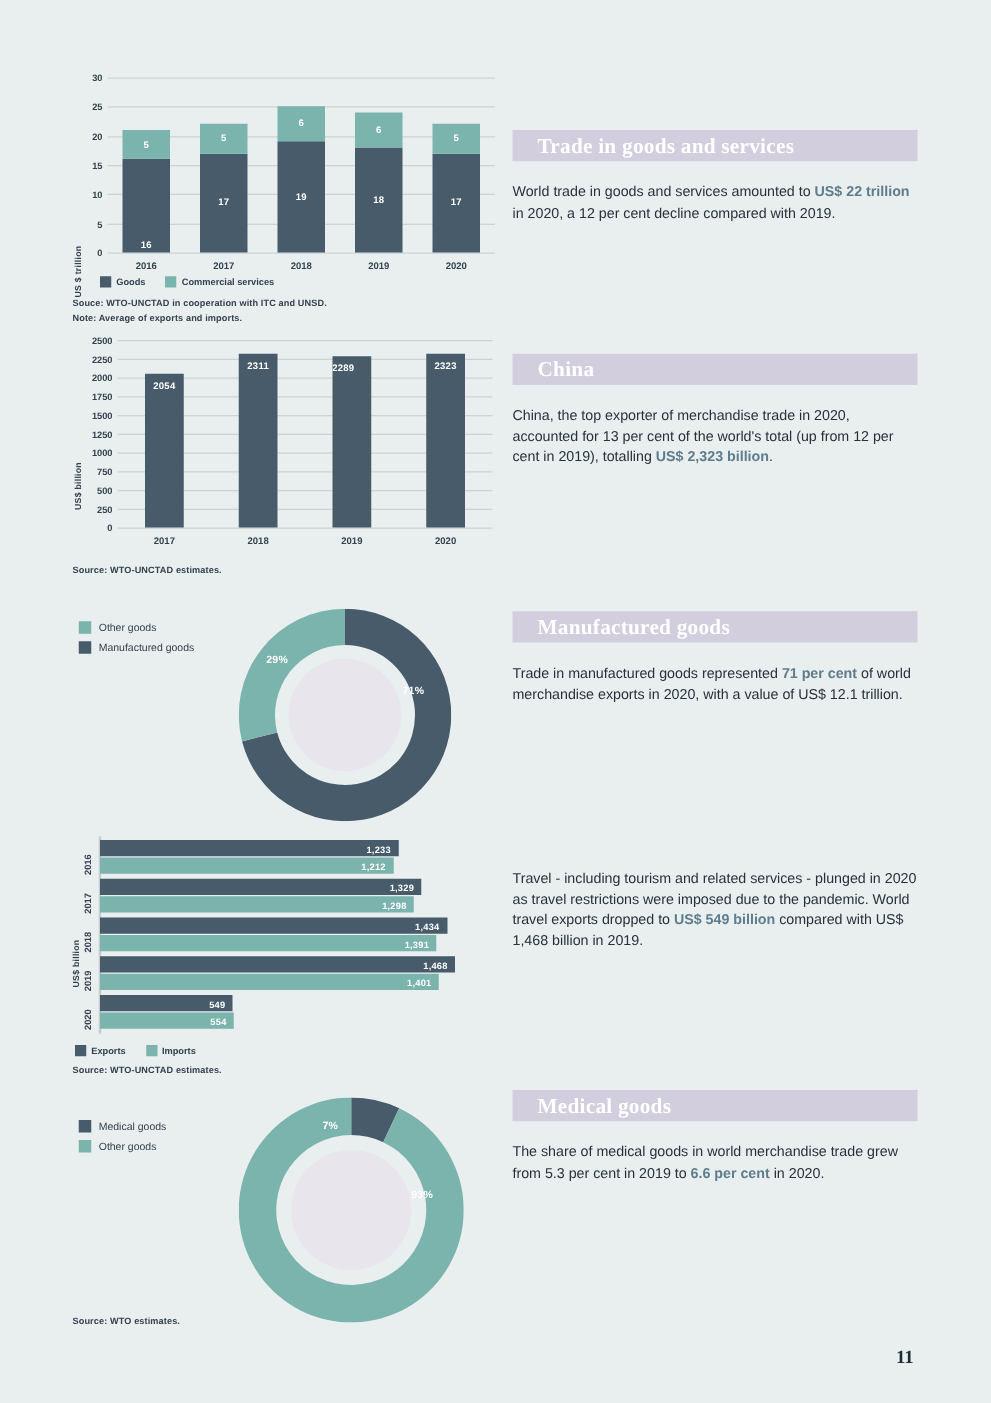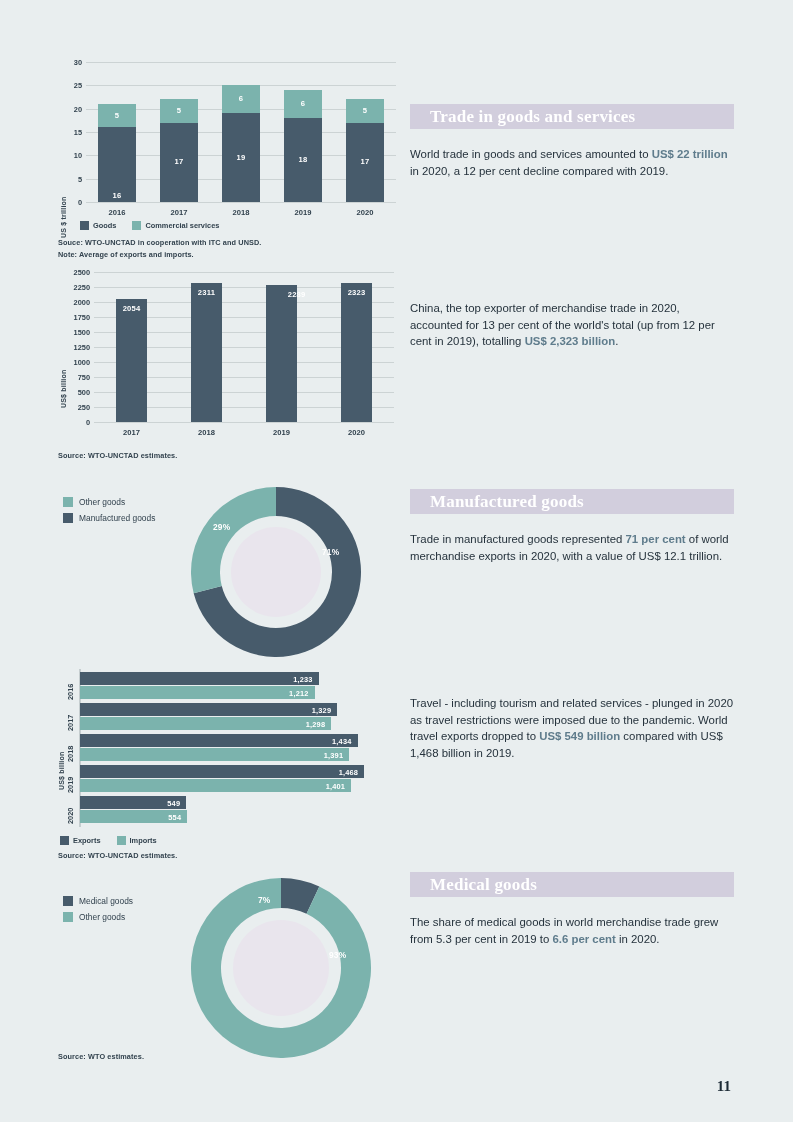--- a/index.html
+++ b/index.html
@@ -218,34 +218,37 @@
         <div class="gridline" style="left:36px;top:34.0px;width:300px;"></div>
         <div class="gridline" style="left:36px;top:19.0px;width:300px;"></div>
         <div class="gridline" style="left:36px;top:4.0px;width:300px;"></div>
       </div>
     <div id="c2-bars">
         <div class="bar-dark" style="left:57.75px;top:30.760000000000005px;width:31.5px;height:123.24px;"></div>
         <div class="barval" style="left:57.75px;top:35.760000000000005px;width:31.5px;">2054</div>
         <div class="bar-dark" style="left:132.75px;top:15.340000000000003px;width:31.5px;height:138.66px;"></div>
         <div class="barval" style="left:132.75px;top:20.340000000000003px;width:31.5px;">2311</div>
         <div class="bar-dark" style="left:207.75px;top:16.659999999999997px;width:31.5px;height:137.34px;"></div>
-        <div class="barval" style="left:207.75px;top:21.659999999999997px;width:15px;margin-left:22px;">2289</div>
+        <div class="barval" style="left:207.75px;top:21.659999999999997px;width:15px;">2289</div>
         <div class="bar-dark" style="left:282.75px;top:14.620000000000005px;width:31.5px;height:139.38px;"></div>
         <div class="barval" style="left:282.75px;top:19.620000000000005px;width:31.5px;">2323</div>
       </div>
     <div id="c2-cats">
         <div class="catlabel" style="left:36px;top:160px;width:75px;">2017</div>
         <div class="catlabel" style="left:111px;top:160px;width:75px;">2018</div>
         <div class="catlabel" style="left:186px;top:160px;width:75px;">2019</div>
         <div class="catlabel" style="left:261px;top:160px;width:75px;">2020</div>
       </div>
     <div class="source" style="left:0px;top:183px;">Source: WTO-UNCTAD estimates.</div>
   </div>
 
   <div class="panel" style="top:283px;">
+    <div class="panel-bar">
+      <h2>China</h2>
+    </div>
     <div class="panel-text"><span>China, the top exporter of merchandise trade in 2020, accounted for 13 per cent of the world's total (up from 12 per cent in 2019), totalling </span><span class="hl">US$ 2,323 billion</span><span>.</span></div>
   </div>
 
   <div class="chart" id="chart3" style="left:58px;top:492px;width:340px;height:160px;">
     <div class="donut-legend" id="c3-legend" style="left:5px;top:5px;">
         <div class="row">
           <span class="sw" style="background: rgb(123, 179, 173);"></span>
           <span class="legend-label">Other goods</span>
         </div>
         <div class="row">

